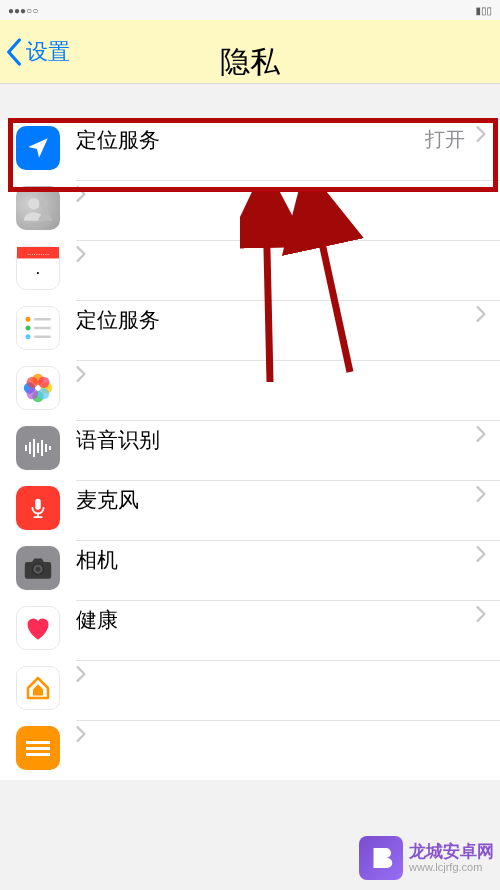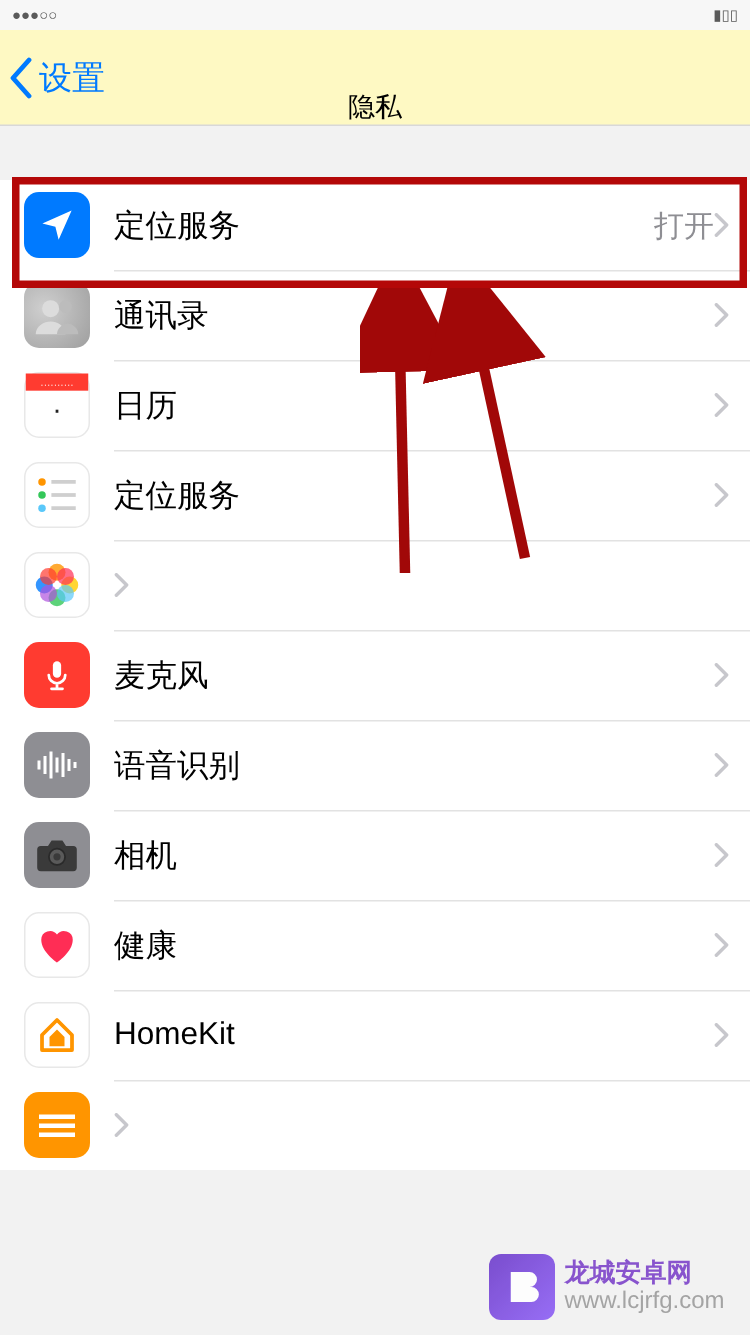--- a/index.html
+++ b/index.html
@@ -36,31 +36,31 @@
     color: #007aff;
     font-size: 22px;
     padding-left: 6px;
     height: 100%;
   }
   .back svg { width: 16px; height: 28px; margin-right: 4px; }
   .nav-title {
     position: absolute;
     left: 50%;
     transform: translateX(-50%);
-    font-size: 18px;
+    font-size: 30px;
     font-weight: 500;
     color: #000;
   }
   .list {
     margin-top: 36px;
     background: #fff;
   }
   .row {
     display: flex;
-    align-items: center;
+    align-items: flex-start;
     min-height: 60px;
     padding: 6px 14px 6px 16px;
     position: relative;
   }
   .row + .row::before {
     content: "";
     position: absolute;
     top: 0;
     left: 76px;
     right: 0;
@@ -78,21 +78,21 @@
     flex-shrink: 0;
   }
   .row .label {
     flex: 1;
     font-size: 21px;
     color: #000;
   }
   .row .value {
     font-size: 20px;
     color: #8e8e93;
-    margin-right: 0;
+    margin-right: 11px;
   }
   .row .chev {
     color: #c7c7cc;
   }
   .row .chev svg { width: 10px; height: 16px; display:block; }
 
   
   .highlight-box {
     position: absolute;
     left: 8px;
@@ -122,40 +122,40 @@
   .arrows {
     position: absolute;
     left: 240px;
     top: 192px;
     pointer-events: none;
     z-index: 19;
   }
 
   .watermark {
     position: absolute;
-    right: 17px;
+    right: 6px;
     bottom: 10px;
     display: flex;
     align-items: center;
     gap: 6px;
     z-index: 25;
     opacity: 0.88;
   }
   .watermark .wm-logo {
     width: 44px; height: 44px;
     border-radius: 8px;
     background: linear-gradient(135deg,#6a37c9,#8b5cf6);
     display:flex; align-items:center; justify-content:center;
   }
   .watermark .wm-text {
     display:flex; flex-direction:column; line-height:1.15;
     color:#555; font-size:14px;
   }
   .watermark .wm-text .main { color:#7a3fc9; font-weight:600; font-size:17px; }
-  .watermark .wm-text .sub { color:#9a9a9a; font-size:16px; }
+  .watermark .wm-text .sub { color:#9a9a9a; font-size:11px; }
 </style>
 </head>
 <body>
 
 <div class="status-bar">
   <div class="sb-left">
     <span>●●●○○</span>
   </div>
   <div class="sb-right">
     <span>▮▯▯</span>
@@ -191,37 +191,35 @@
 
   <div class="row">
     <div class="icon ic-contacts">
       <svg width="34" height="34" viewBox="0 0 24 24">
           <circle cx="9" cy="9" r="4" fill="#dcdcdc"></circle>
           <path d="M2 21c0-4 4-6 7-6s7 2 7 6" fill="#dcdcdc"></path>
           <circle cx="16" cy="8" r="3" fill="#bcbcbc"></circle>
           <path d="M12 21c0-3 3-5 5-5s5 2 5 5" fill="#bcbcbc"></path>
         </svg>
     </div>
-    <div class="label">通讯录</div>
     <div class="chev">
         <svg viewBox="0 0 8 14">
           <path d="M1 1 L7 7 L1 13" stroke="#c7c7cc" stroke-width="2" fill="none" stroke-linecap="round" stroke-linejoin="round"></path>
         </svg>
       </div>
   </div>
 
   <div class="row">
     <div class="icon ic-calendar">
       <svg width="44" height="44" viewBox="0 0 44 44">
           <rect x="0" y="0" width="44" height="12" fill="#ff3b30" rx="10 10 0 0"></rect>
           <text x="22" y="10" font-size="7" fill="#fff" text-anchor="middle">··········</text>
           <text x="22" y="32" font-size="20" fill="#222" text-anchor="middle" font-weight="300">·</text>
         </svg>
     </div>
-    <div class="label">日历</div>
     <div class="chev">
         <svg viewBox="0 0 8 14">
           <path d="M1 1 L7 7 L1 13" stroke="#c7c7cc" stroke-width="2" fill="none" stroke-linecap="round" stroke-linejoin="round"></path>
         </svg>
       </div>
   </div>
 
   <div class="row">
     <div class="icon ic-reminders">
       <svg width="30" height="30" viewBox="0 0 24 24">
@@ -256,55 +254,55 @@
     </div>
     <div class="chev">
         <svg viewBox="0 0 8 14">
           <path d="M1 1 L7 7 L1 13" stroke="#c7c7cc" stroke-width="2" fill="none" stroke-linecap="round" stroke-linejoin="round"></path>
         </svg>
       </div>
   </div>
 
 
   <div class="row">
-    <div class="icon ic-mic">
-      <svg width="22" height="28" viewBox="0 0 24 24">
-          <rect x="9" y="2" width="6" height="12" rx="3" fill="#fff"></rect>
-          <path d="M6 12a6 6 0 0 0 12 0M12 18v4M8 22h8" stroke="#fff" stroke-width="2" fill="none" stroke-linecap="round"></path>
-        </svg>
-    </div>
-    <div class="label">麦克风</div>
-    <div class="chev">
-        <svg viewBox="0 0 8 14">
-          <path d="M1 1 L7 7 L1 13" stroke="#c7c7cc" stroke-width="2" fill="none" stroke-linecap="round" stroke-linejoin="round"></path>
-        </svg>
-      </div>
-  </div>
-
-  <div class="row">
     <div class="icon ic-speech">
       <svg width="30" height="22" viewBox="0 0 30 22">
           <rect x="2" y="8" width="2" height="6" fill="#fff"></rect>
           <rect x="6" y="5" width="2" height="12" fill="#fff"></rect>
           <rect x="10" y="2" width="2" height="18" fill="#fff"></rect>
           <rect x="14" y="6" width="2" height="10" fill="#fff"></rect>
           <rect x="18" y="3" width="2" height="16" fill="#fff"></rect>
           <rect x="22" y="7" width="2" height="8" fill="#fff"></rect>
           <rect x="26" y="9" width="2" height="4" fill="#fff"></rect>
         </svg>
     </div>
     <div class="label">语音识别</div>
     <div class="chev">
         <svg viewBox="0 0 8 14">
           <path d="M1 1 L7 7 L1 13" stroke="#c7c7cc" stroke-width="2" fill="none" stroke-linecap="round" stroke-linejoin="round"></path>
         </svg>
       </div>
   </div>
 
   <div class="row">
+    <div class="icon ic-mic">
+      <svg width="22" height="28" viewBox="0 0 24 24">
+          <rect x="9" y="2" width="6" height="12" rx="3" fill="#fff"></rect>
+          <path d="M6 12a6 6 0 0 0 12 0M12 18v4M8 22h8" stroke="#fff" stroke-width="2" fill="none" stroke-linecap="round"></path>
+        </svg>
+    </div>
+    <div class="label">麦克风</div>
+    <div class="chev">
+        <svg viewBox="0 0 8 14">
+          <path d="M1 1 L7 7 L1 13" stroke="#c7c7cc" stroke-width="2" fill="none" stroke-linecap="round" stroke-linejoin="round"></path>
+        </svg>
+      </div>
+  </div>
+
+  <div class="row">
     <div class="icon ic-camera">
       <svg width="30" height="24" viewBox="0 0 24 20">
           <path d="M3 5h4l2-3h6l2 3h4a2 2 0 0 1 2 2v10a2 2 0 0 1-2 2H3a2 2 0 0 1-2-2V7a2 2 0 0 1 2-2z" fill="#3a3a3a"></path>
           <circle cx="12" cy="11" r="4.5" fill="#5a5a5a" stroke="#2a2a2a" stroke-width="1"></circle>
           <circle cx="12" cy="11" r="2" fill="#3a3a3a"></circle>
         </svg>
     </div>
     <div class="label">相机</div>
     <div class="chev">
         <svg viewBox="0 0 8 14">
@@ -327,21 +325,20 @@
       </div>
   </div>
 
   <div class="row">
     <div class="icon ic-homekit">
       <svg width="30" height="30" viewBox="0 0 24 24">
           <path d="M4 12 L12 4 L20 12 V20 H4 Z" fill="none" stroke="#ff9500" stroke-width="2" stroke-linejoin="round"></path>
           <path d="M8 13 L12 9 L16 13 V18 H8 Z" fill="#ff9500"></path>
         </svg>
     </div>
-    <div class="label">HomeKit</div>
     <div class="chev">
         <svg viewBox="0 0 8 14">
           <path d="M1 1 L7 7 L1 13" stroke="#c7c7cc" stroke-width="2" fill="none" stroke-linecap="round" stroke-linejoin="round"></path>
         </svg>
       </div>
   </div>
 
 
   <div class="row">
     <div class="icon ic-motion">

